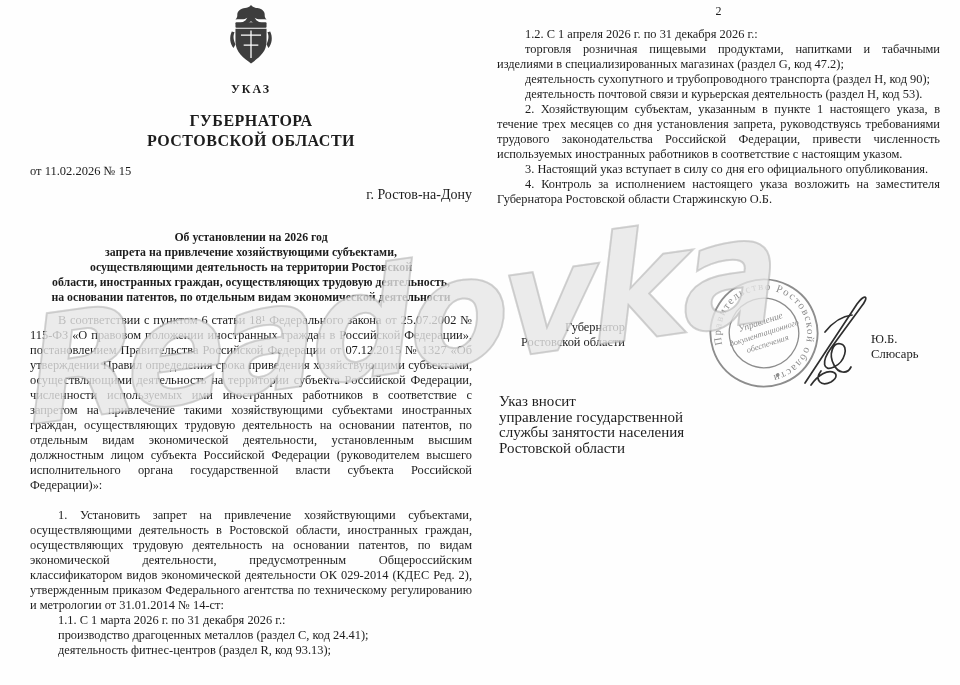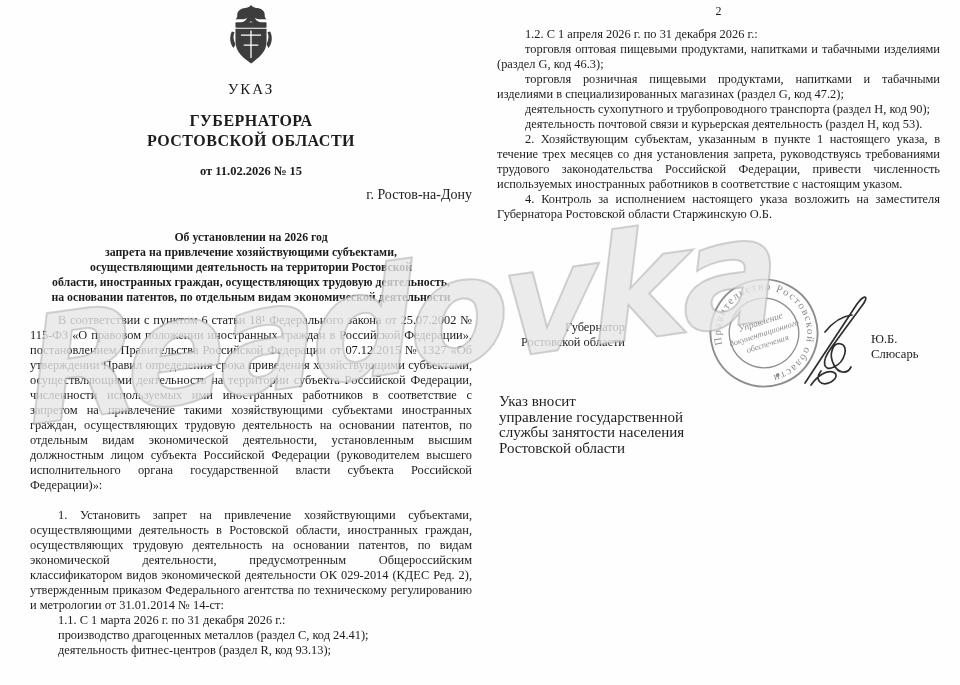--- a/index.html
+++ b/index.html
@@ -8,28 +8,28 @@
     background:#fefefe;color:#1c1c1c;
     font-family:"Liberation Serif", serif;
   }
   .col{position:absolute;top:0;}
   .col-left{left:30px;width:442px;}
   .col-right{left:497px;width:443px;}
 
   
   .coat{display:block;margin:4px auto 0 auto;}
   .doc-type{
-    margin-top:12px;text-align:center;font-weight:normal;
-    font-size:15px;letter-spacing:2px;line-height:18px;
+    margin-top:12px;text-align:center;font-weight:bold;
+    font-size:12px;letter-spacing:2px;line-height:18px;
   }
   .authority{
     margin-top:13px;text-align:center;font-weight:bold;
     font-size:16px;line-height:20px;white-space:pre-line;letter-spacing:.5px;
   }
-  .date-line{margin-top:13px;text-align:center;font-size:12.5px;font-weight:bold;}
+  .date-line{margin-top:13px;text-align:left;font-size:12.5px;}
   .city-line{margin-top:8px;text-align:right;font-size:14px;}
   .decree-title{
     margin-top:27px;text-align:center;font-weight:bold;
     font-size:11.8px;line-height:15px;white-space:pre-line;
   }
 
   
   .body-text{margin-top:8px;}
   .body-text p{
     margin:0;font-size:12.4px;line-height:15px;
@@ -114,25 +114,25 @@
       <p>деятельность фитнес-центров (раздел R, код 93.13);</p>
     </div>
   </div>
 
   <div class="col col-right">
 
     <div class="page-number">2</div>
 
     <div class="body-text">
       <p>1.2. С 1 апреля 2026 г. по 31 декабря 2026 г.:</p>
-      <p>торговля оптовая пищевыми продуктами, напитками и табачными изделиями (раздел G, код 46.3);</p>
       <p>торговля розничная пищевыми продуктами, напитками и табачными изделиями в специализированных магазинах (раздел G, код 47.2);</p>
       <p>деятельность сухопутного и трубопроводного транспорта (раздел H, код 90);</p>
       <p>деятельность почтовой связи и курьерская деятельность (раздел H, код 53).</p>
       <p>2. Хозяйствующим субъектам, указанным в пункте 1 настоящего указа, в течение трех месяцев со дня установления запрета, руководствуясь требованиями трудового законодательства Российской Федерации, привести численность используемых иностранных работников в соответствие с настоящим указом.</p>
+      <p>3. Настоящий указ вступает в силу со дня его официального опубликования.</p>
       <p>4. Контроль за исполнением настоящего указа возложить на заместителя Губернатора Ростовской области Старжинскую О.Б.</p>
     </div>
 
     <div class="sig-position">Губернатор
 Ростовской области</div>
 
     <svg class="stamp" width="122" height="122" viewBox="0 0 130 130">
       <defs>
         <path id="ringPath" d="M65,65 m-46,0 a46,46 0 1,1 92,0 a46,46 0 1,1 -92,0"></path>
       </defs>

